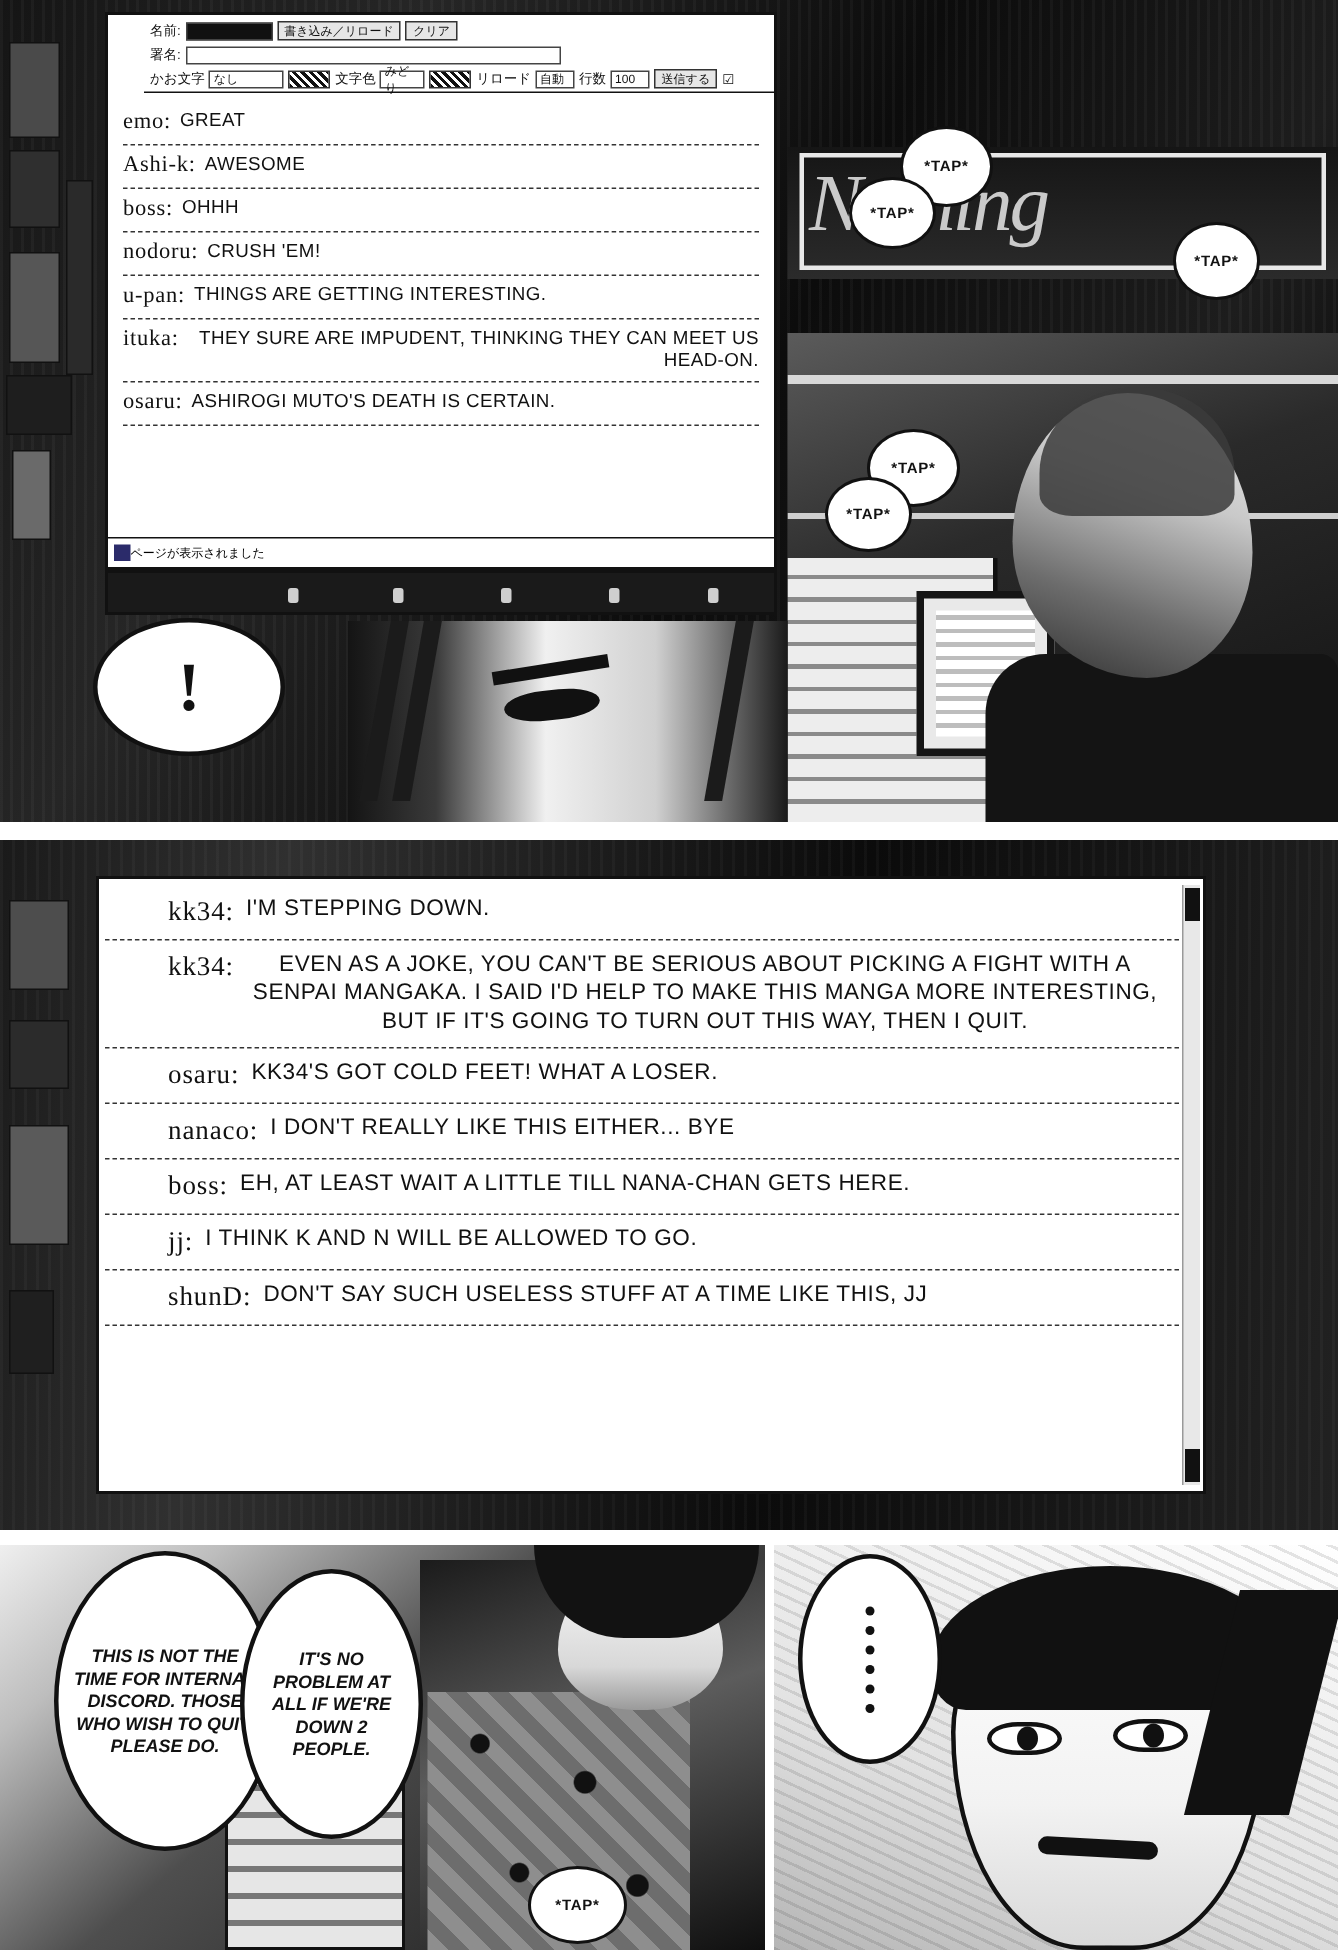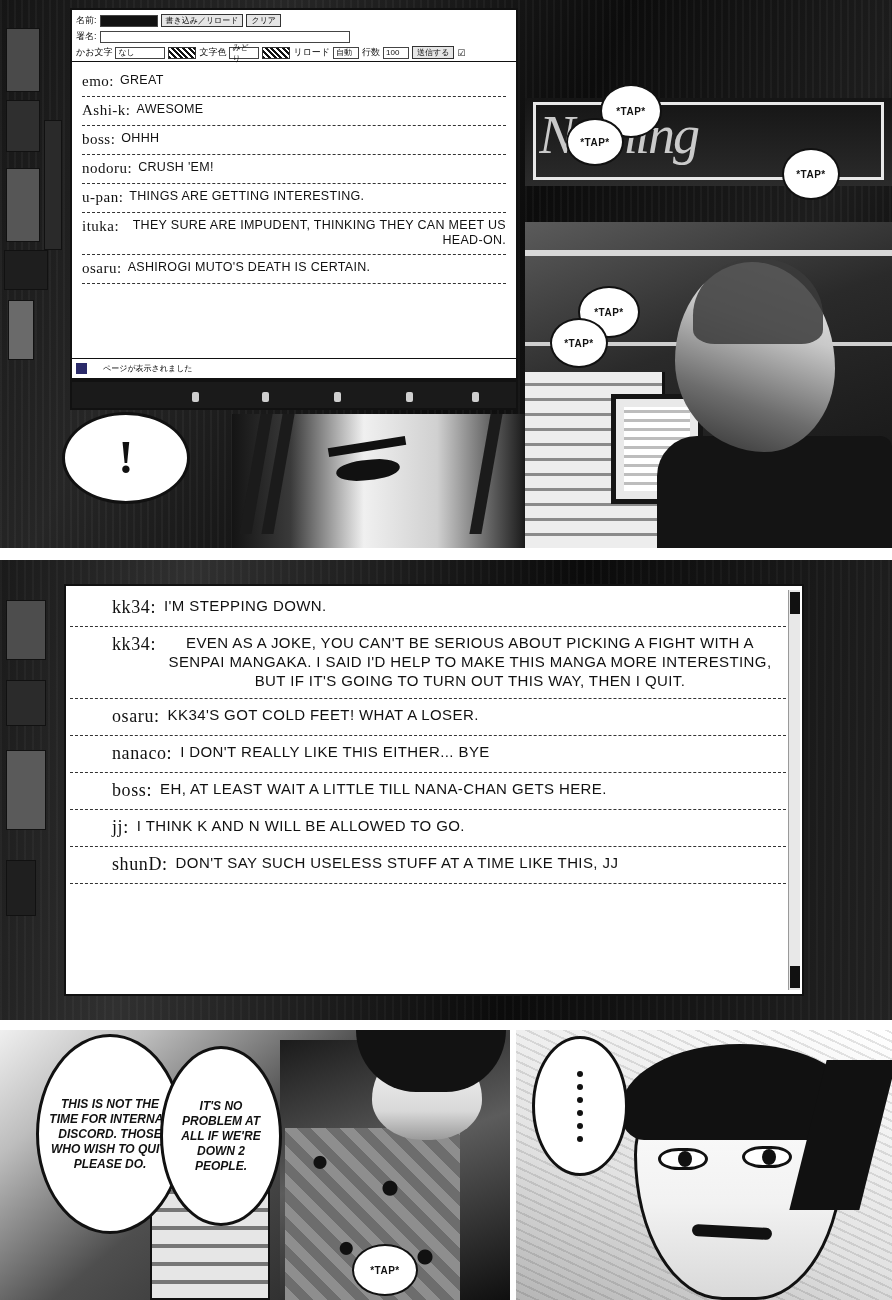--- a/index.html
+++ b/index.html
@@ -124,21 +124,21 @@
     font-family:"Liberation Sans", sans-serif;
   }
 
   
   #chatwin1 {
     position:absolute; left:70px; top:8px; width:448px; height:372px;
     background:#ffffff; border:2px solid #111;
   }
   .winbar {
     height:52px; border-bottom:1.5px solid #111; padding:3px 4px 0 4px;
-    font-size:9px; color:#111; position:relative; background:#fff;
+    font-size:9px; color:#111; position:relative; background:#fff;margin-left:24px;
   }
   .winrow { display:flex; align-items:center; gap:3px; height:15px; margin-bottom:1px; }
   .winlabel { font-size:9px; white-space:nowrap; }
   .winfield {
     border:1px solid #444; background:#fff; height:12px; flex:0 0 auto;
     display:flex; align-items:center; padding:0 2px; font-size:8px;
   }
   .winfield.black { background:#111; }
   .winbtn {
     border:1px solid #333; background:#e6e6e6; height:13px; padding:0 4px;
@@ -158,21 +158,21 @@
     font-family:"Liberation Serif", serif; font-size:15px; color:#111;
     white-space:nowrap; letter-spacing:.5px; flex:0 0 auto;
   }
   .cmsg {
     font-size:12.5px; color:#111; letter-spacing:.3px; line-height:1.18;
     text-transform:uppercase; flex:1 1 auto;
   }
   .cmsg.center { text-align:right; }
   .winfoot {
     height:20px; border-top:1.5px solid #111; display:flex; align-items:center;
-    padding:0 4px; gap:16px; font-size:8px; background:#fff;
+    padding:0 4px; gap:0; font-size:8px; background:#fff;
   }
   .winfoot .ficon { width:11px; height:11px; background:#2b2b6a; }
 
   
   #taskbar1 {
     position:absolute; left:70px; top:380px; width:448px; height:30px;
     background:#1a1a1a; border:2px solid #111;
   }
   #taskbar1 .tick { position:absolute; top:10px; width:7px; height:10px; background:#cfcfcf; border-radius:2px;}
 

